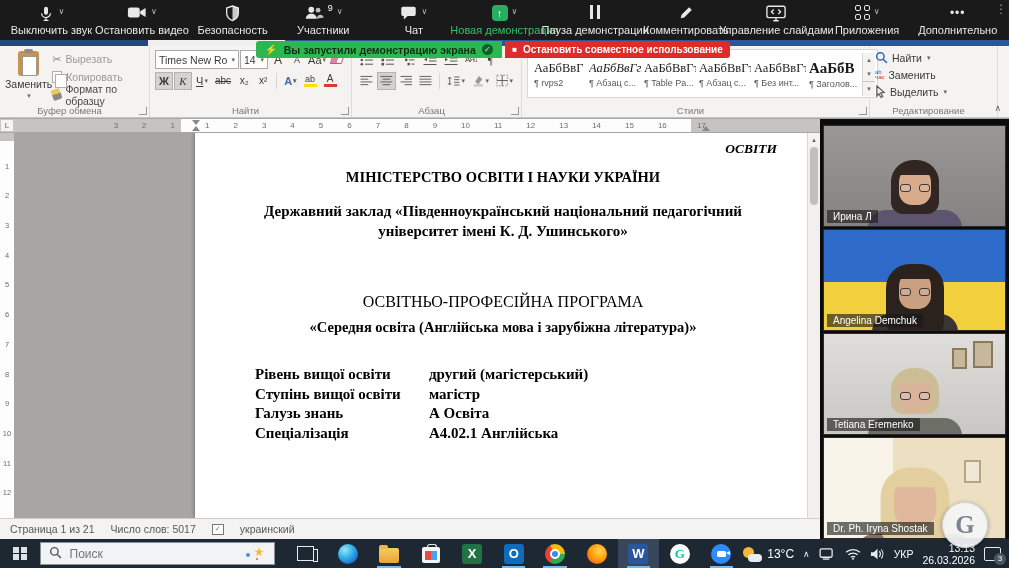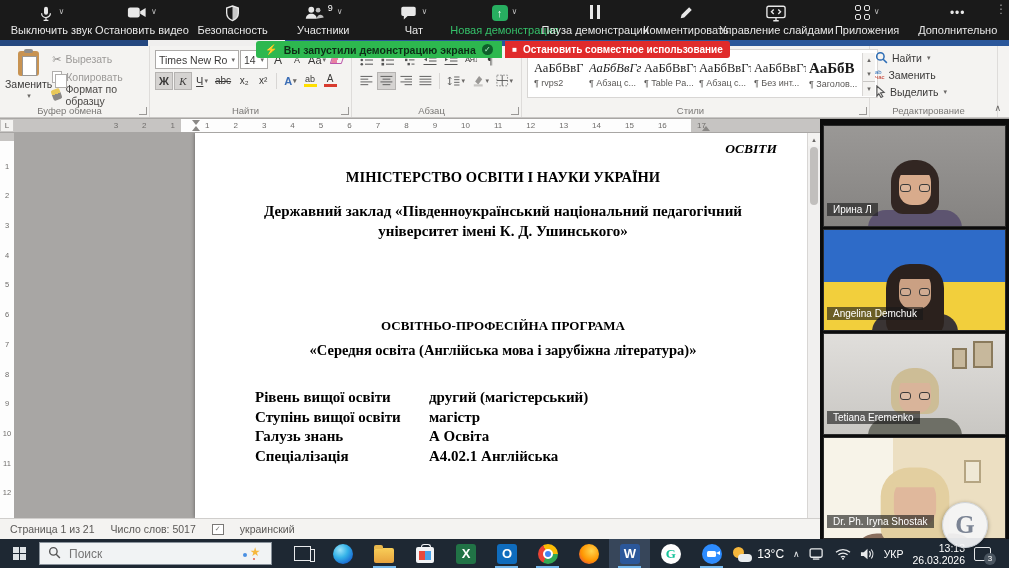--- a/index.html
+++ b/index.html
@@ -106,21 +106,21 @@
   .v-ruler { position:absolute; top:133px; left:0; width:14px; bottom:50px; background:#c6c4c2; z-index:11; display:flex; flex-direction:column; }
   .v-ruler .vr-top { height:8px; background:#c6c4c2; }
   .v-ruler .vr-body { flex:1; background:#fdfdfd; display:flex; flex-direction:column; justify-content:space-evenly; align-items:center; font-size:7.5px; color:#6f6d6b; }
 
   
   .doc-area { position:absolute; top:133px; left:14px; right:189px; bottom:50px; background:#a8a6a4; overflow:hidden; }
   .page { position:absolute; left:181px; top:0; width:616px; height:100%; background:#fff; box-shadow:0 0 4px rgba(0,0,0,.45); padding:6px 34px 0 34px; overflow:hidden; font-family:"Liberation Serif", serif; color:#000; }
   .p-proekt { text-align:right; font-weight:bold; font-style:italic; font-size:13.5px; margin-top:2px; }
   .p-ministry { text-align:center; font-weight:bold; font-size:14.5px; margin-top:12px; }
   .p-inst { text-align:center; font-weight:bold; font-size:15px; margin-top:15px; padding:0 12px; line-height:20px; }
-  .p-prog { text-align:center; font-weight:bold; font-size:13px; margin-top:77px; }
+  .p-prog { text-align:center; font-weight:normal; font-size:16px; margin-top:52px; }
   .p-name { text-align:center; font-weight:bold; font-size:14.5px; margin-top:8px; }
   .fields { margin-top:29px; font-size:15px; font-weight:bold; line-height:19.5px; }
   .frow { display:flex; }
   .flabel { flex:0 0 174px; margin-left:26px; }
   .fvalue { width:255px; }
   .doc-vscroll { position:absolute; right:0; top:0; width:13px; bottom:0; background:#f1f0ef; border-left:1px solid #d8d6d4; }
   .doc-vscroll .arr { height:13px; display:flex; align-items:center; justify-content:center; font-size:7px; color:#6a6866; background:#f4f3f1; cursor:pointer; }
   .doc-vscroll .thumb { position:absolute; top:14px; left:2px; right:2px; height:58px; background:#c1bfbd; border-radius:4px; cursor:pointer; }
 
   
@@ -153,36 +153,36 @@
   .outlook { background:#0f6cbd; }
   .wordic { background:#2b579a; }
   .chrome-ico { border-radius:50%; background:conic-gradient(from 210deg, #ea4335 0 120deg, #fbbc05 120deg 240deg, #34a853 240deg 360deg); position:relative; }
   .chrome-ico::after { content:""; position:absolute; inset:5px; border-radius:50%; background:#4285f4; border:2px solid #fff; }
   .firefox-ico { border-radius:50%; background:radial-gradient(circle at 62% 35%, #ffd54d, #ff9500 55%, #e8543e 85%); }
   .gram-ico { border-radius:50%; background:#fff; color:#15c39a; font-weight:bold; font-size:13px; font-family:"Liberation Serif", serif; display:flex; align-items:center; justify-content:center; }
   .zoomapp-ico { border-radius:50%; background:#2d8cff; display:flex; align-items:center; justify-content:center; }
   .zoomapp-ico .cam { width:9px; height:6px; background:#fff; border-radius:1.5px; position:relative; }
   .zoomapp-ico .cam::after { content:""; position:absolute; right:-4px; top:0.5px; border-top:2.5px solid transparent; border-bottom:2.5px solid transparent; border-right:4px solid #fff; }
 
-  .tray { margin-left:auto; display:flex; align-items:center; gap:9px; padding-right:18px; color:#fff; }
+  .tray { margin-left:auto; display:flex; align-items:center; gap:9px; padding-right:8px; color:#fff; }
   .weather { display:flex; align-items:center; gap:5px; font-size:12px; cursor:pointer; }
   .wx-ico { position:relative; width:20px; height:16px; }
   .wx-ico .sun { position:absolute; left:1px; top:1px; width:11px; height:11px; border-radius:50%; background:#f6b73c; }
   .wx-ico .cloud { position:absolute; right:0; bottom:0; width:14px; height:8px; border-radius:8px; background:#e8ecef; }
   .tray-chev { font-size:9px; color:#e8eaec; cursor:pointer; }
   .tray svg { display:block; }
   .tray .lang { font-size:10.5px; cursor:pointer; }
   .clock { text-align:right; font-size:10.5px; line-height:12px; cursor:pointer; }
   .notif { position:relative; width:17px; height:14px; border:1.4px solid #e8eaec; border-radius:2px; cursor:pointer; }
   .notif .badge { position:absolute; right:-6px; bottom:-5px; min-width:12px; height:12px; border-radius:50%; background:#4a5560; color:#fff; font-size:8px; display:flex; align-items:center; justify-content:center; }
 
   
   .video-panel { position:absolute; top:119px; right:0; width:189px; bottom:29px; background:#0c0c0c; z-index:40; display:flex; flex-direction:column; align-items:center; padding-top:6px; gap:2px; overflow:hidden; }
   .tile { width:183px; height:102px; position:relative; overflow:hidden; border:1px solid #2a2a2a; flex:0 0 auto; cursor:pointer; }
-  .name-label { position:absolute; left:3px; bottom:10px; background:rgba(25,25,25,.62); color:#fff; font-size:10px; padding:1px 6px; z-index:8; white-space:nowrap; }
+  .name-label { position:absolute; left:3px; bottom:3px; background:rgba(25,25,25,.62); color:#fff; font-size:10px; padding:1px 6px; z-index:8; white-space:nowrap; }
   .person { position:absolute; left:50%; bottom:-12px; transform:translateX(-50%); width:120px; height:78px; }
   .hair { position:absolute; left:50%; top:0; transform:translateX(-50%); width:48px; height:50px; border-radius:22px 22px 12px 12px; z-index:2; }
   .head { position:absolute; left:50%; top:7px; transform:translateX(-50%); width:32px; height:38px; border-radius:15px 15px 13px 13px; z-index:3; }
   .fringe { position:absolute; left:50%; top:4px; transform:translateX(-50%); width:34px; height:11px; border-radius:14px 14px 5px 5px; z-index:4; }
   .glasses { position:absolute; left:50%; top:24px; transform:translateX(-50%); width:30px; display:flex; justify-content:space-between; z-index:5; }
   .glasses i { width:11px; height:8px; border:1.4px solid #3a3a3a; border-radius:3px; background:rgba(255,255,255,.12); }
   .torso { position:absolute; bottom:0; left:50%; transform:translateX(-50%); width:94px; height:28px; border-radius:18px 18px 0 0; z-index:1; }
 
   .tile1 { background:linear-gradient(180deg,#9a9896,#858381); }
   .tile1 .hair { background:#322622; height:54px; }

